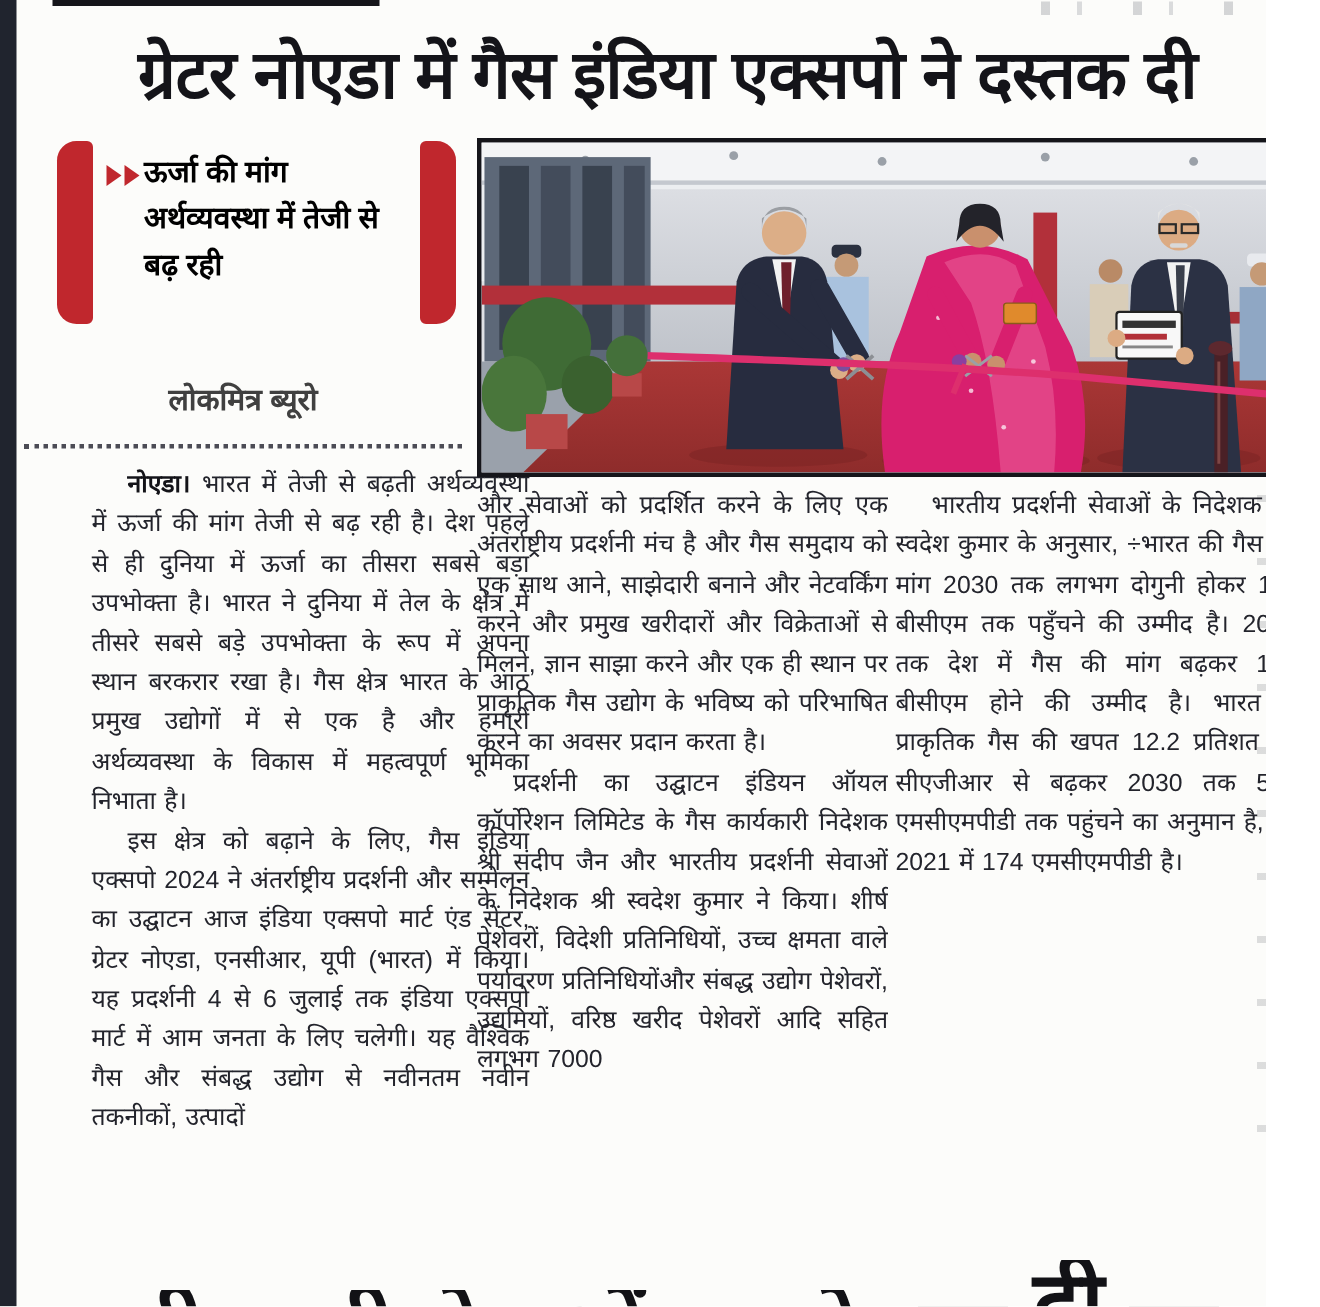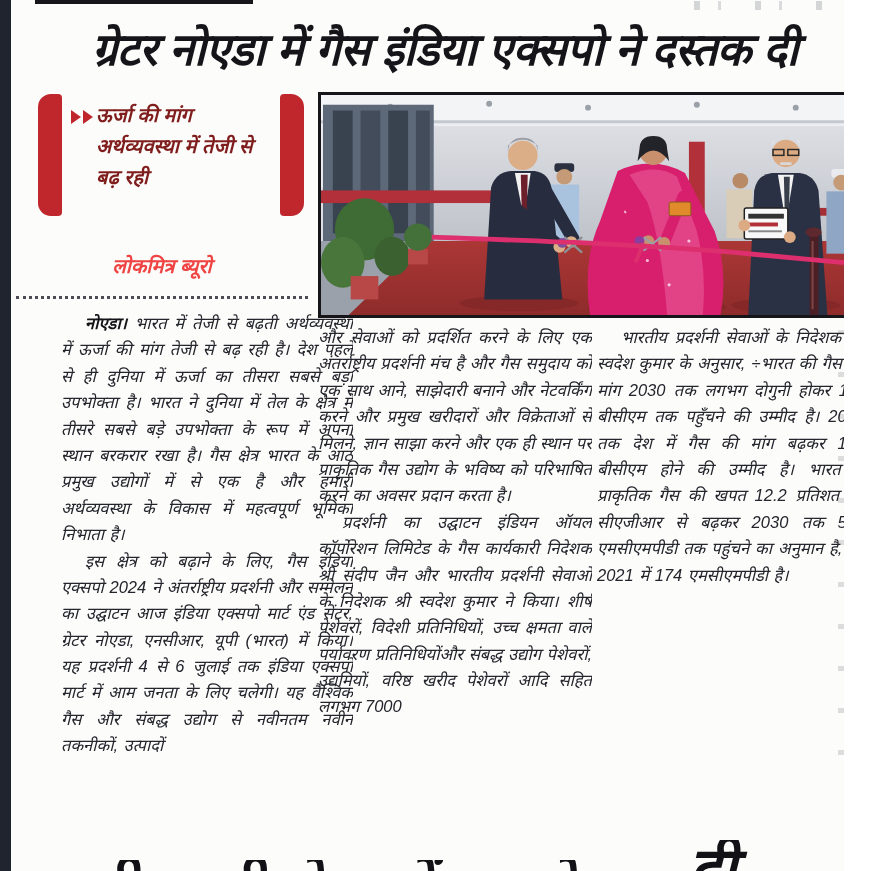--- a/index.html
+++ b/index.html
@@ -1,20 +1,19 @@
 <!DOCTYPE html>
 <html><head>
 <meta charset="utf-8">
 <style>
   html,body{margin:0;padding:0;background:#ffffff;}
   .page{
     position:relative;width:844px;height:871px;overflow:hidden;
     background:#fcfcfa;
     font-family:"Liberation Sans","DejaVu Sans",sans-serif;
-    font-style:italic;
   }
   .edge-strip{position:absolute;left:0;top:0;width:11px;height:871px;background:#20242e;}
   .top-rule{position:absolute;left:35px;top:0;width:218px;height:4px;background:#15151a;}
   .scan-artifact-top{position:absolute;left:660px;top:1px;width:170px;height:9px;opacity:.35;
     background:repeating-linear-gradient(90deg,transparent 0 34px,#8a8d94 34px 40px,transparent 40px 58px,#9b9ea5 58px 61px);}
   .right-artifacts{position:absolute;right:0;top:120px;width:6px;height:640px;opacity:.22;
     background:repeating-linear-gradient(180deg,#6a6d74 0 5px,transparent 5px 42px);}
 
   .headline{
     position:absolute;left:25px;top:6px;width:840px;height:82px;margin:0;
@@ -22,24 +21,24 @@
     font-size:45px;font-weight:bold;color:#141419;white-space:nowrap;letter-spacing:-0.5px;
   }
 
   .kicker-box{position:absolute;left:38px;top:94px;width:266px;height:122px;}
   .bracket{position:absolute;top:0;width:24px;height:122px;background:#c0272d;}
   .bracket.left{left:0;border-radius:13px 4px 4px 13px;}
   .bracket.right{right:0;border-radius:4px 13px 13px 4px;}
   .double-arrow{position:absolute;left:33px;top:16px;display:flex;gap:2px;}
   .tri{width:0;height:0;border-top:7px solid transparent;border-bottom:7px solid transparent;border-left:10px solid #c0272d;}
   .kicker-text{position:absolute;left:58px;top:6px;width:182px;font-size:20px;font-weight:bold;
-    color:#7f1d1d;line-height:1.55;}
+    color:#000000;line-height:1.55;}
 
   .byline{position:absolute;left:16px;top:252px;width:292px;text-align:center;
-    font-size:20px;font-weight:bold;color:#ef4444;}
+    font-size:20px;font-weight:bold;color:#404040;}
   .dotted-rule{position:absolute;left:16px;top:296px;width:292px;height:0;border-top:3px dotted #4c4c55;}
 
   .col{position:absolute;overflow:hidden;}
   .col p{margin:0;text-align:justify;font-size:16.5px;line-height:1.6;color:#23242c;word-spacing:1px;}
   .col p.indent{text-indent:24px;}
   .col1{left:17px;top:310px;width:292px;height:537px;margin-left:44px;}
   .col2{left:318px;top:324px;width:274px;height:522px;}
   .col3{left:597px;top:324px;width:268px;height:522px;}
   .dateline{font-weight:bold;color:#131318;}
 

